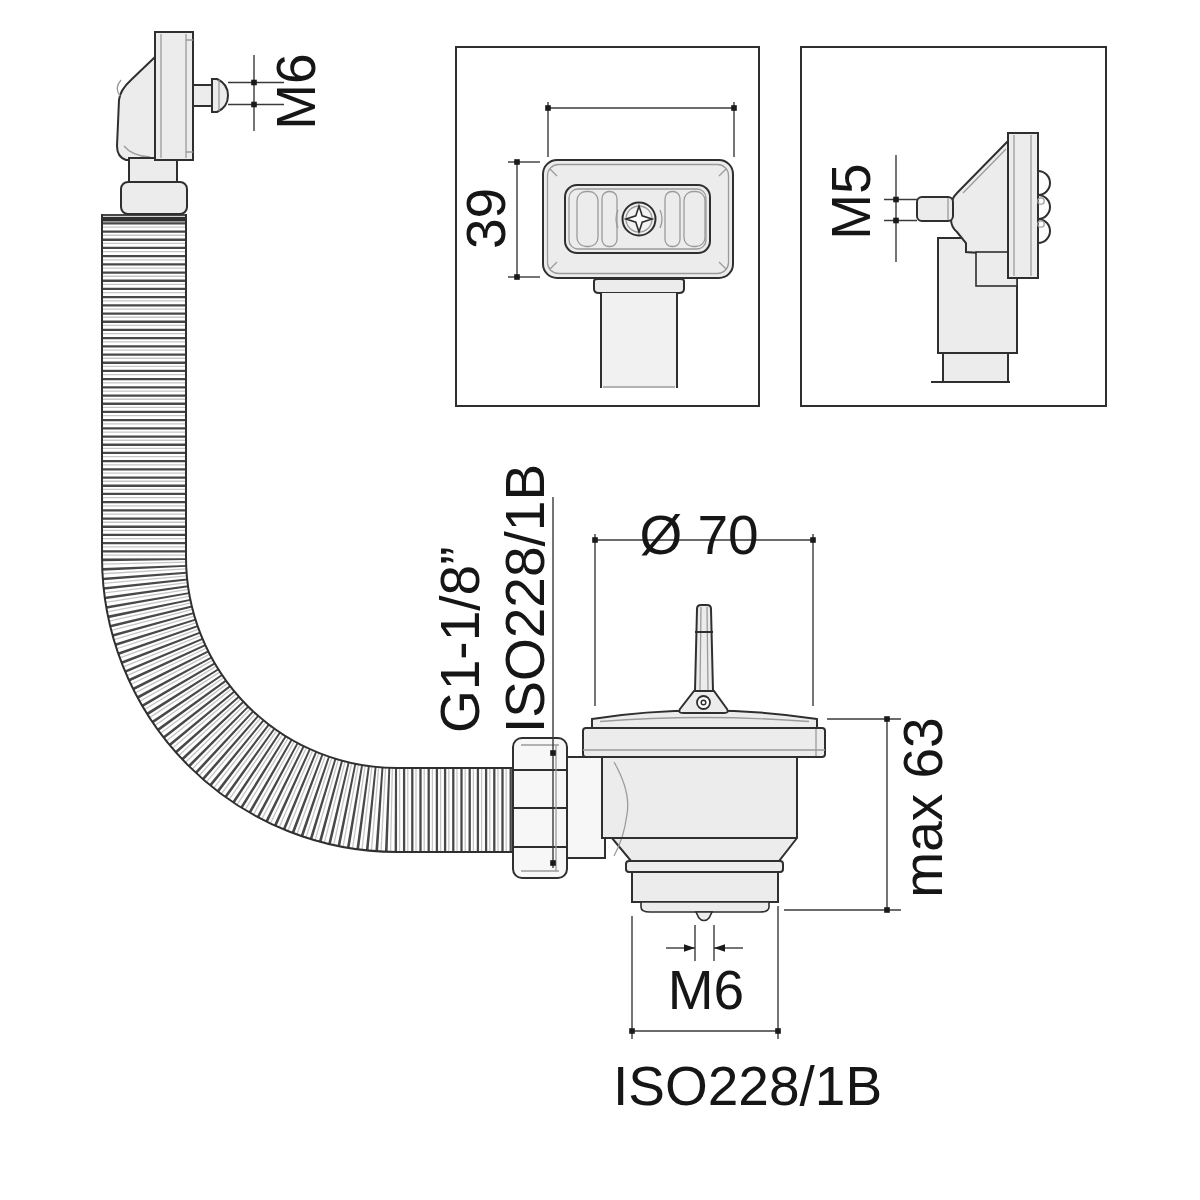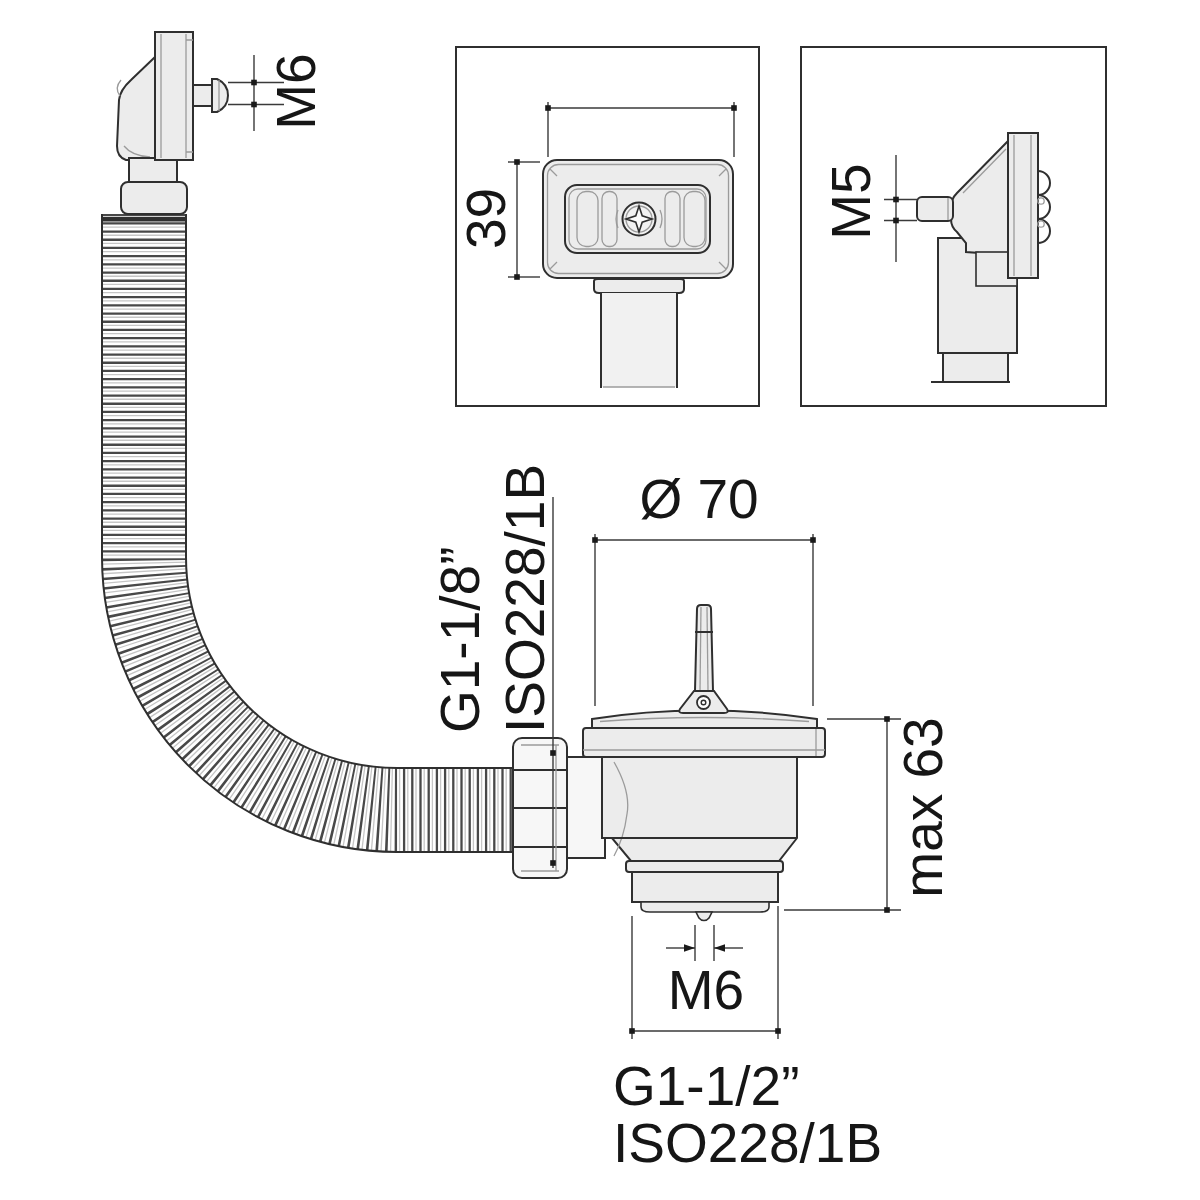--- a/index.html
+++ b/index.html
@@ -218,29 +218,28 @@
     </g>
   </svg>
 
   <div class="dim-label rot" style="left:256px;top:64px;width:80px;">M6</div>
 
 
   <div class="dim-label rot" style="left:446px;top:191px;width:80px;">39</div>
 
   <div class="dim-label rot" style="left:811px;top:174px;width:80px;">M5</div>
 
-  <div class="dim-label" style="left:619px;top:472px;width:160px;">Ø 70</div>
+  <div class="dim-label" style="left:619px;top:508px;width:160px;">Ø 70</div>
 
   <div class="dim-label two-line rot" style="left:353px;top:528px;width:280px;height:130px;">
     <div>G1-1/8”</div>
     <div>ISO228/1B</div>
   </div>
 
   <div class="dim-label rot" style="left:828px;top:780px;width:190px;">max 63</div>
 
   <div class="dim-label" style="left:646px;top:963px;width:120px;">M6</div>
 
   <div class="dim-label two-line-b" style="left:613px;top:1058px;width:320px;">
-    <div>G1-1/2”</div>
     <div>ISO228/1B</div>
   </div>
 
 </div>
 
 </body></html>

